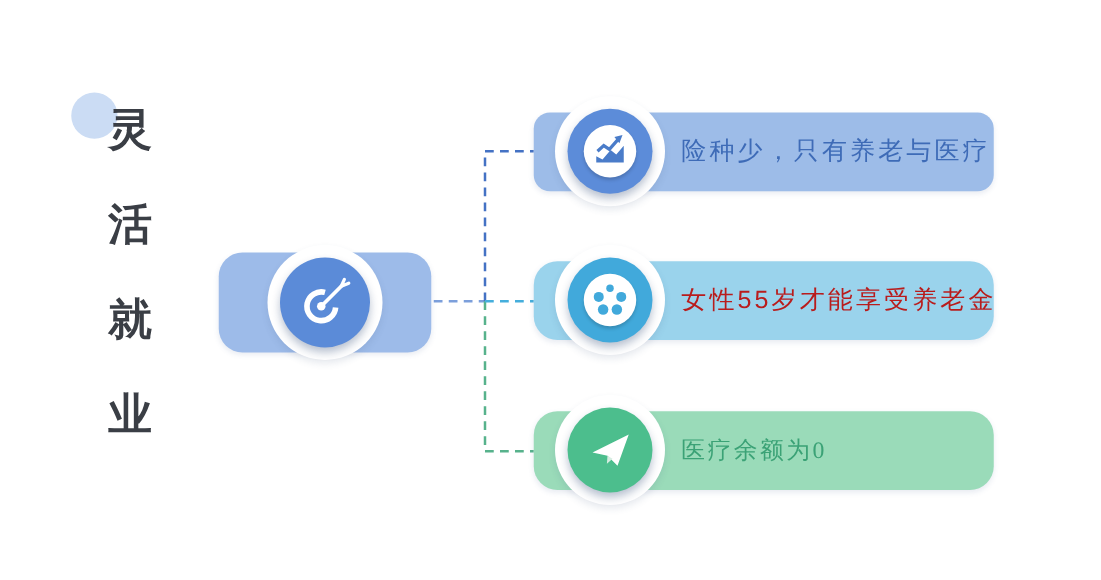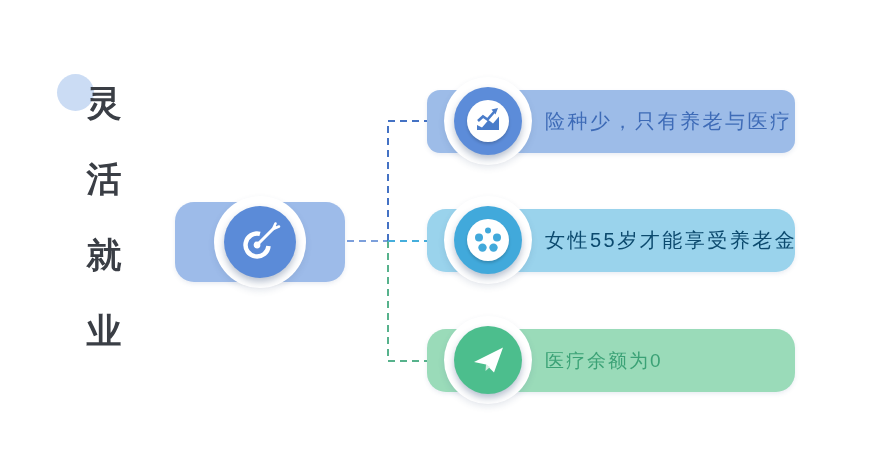--- a/index.html
+++ b/index.html
@@ -33,21 +33,21 @@
   .disc{border-radius:50%;display:flex;align-items:center;justify-content:center;
         box-shadow:0 4px 7px rgba(20,50,100,0.30);}
   .center-disc{width:72px;height:72px;}
   .branch-disc{width:68px;height:68px;}
   .glyph-circle{width:42px;height:42px;border-radius:50%;background:#ffffff;display:flex;align-items:center;
                 justify-content:center;box-shadow:0 2px 3px rgba(0,0,0,0.18);}
   
   .pill-text{position:absolute;left:118px;top:0;height:100%;display:flex;flex-direction:column;
              justify-content:center;align-items:flex-start;z-index:4;}
   .pill-line{font-size:20px;letter-spacing:2.5px;line-height:25px;white-space:nowrap;}
-  .branch-2 .pill-line{font-size:19px;letter-spacing:2px;}
+  .branch-2 .pill-line{font-size:19px;letter-spacing:2px;font-family:Liberation Serif, serif;}
   .pill-line:empty{display:none;}
 </style>
 </head>
 <body>
 
 <div class="canvas">
 
   <div class="deco-circle" style="background: rgb(203, 220, 244);"></div>
   <div class="title" style="color: rgb(58, 62, 69);">
     <span>灵</span>
@@ -89,21 +89,21 @@
         <svg width="42" height="42" viewBox="0 0 42 42">
           <path d="M10,30 L10,25 L15,27.5 L21.5,20 L26,23.5 L32,16.5 L32,30 Z" style="fill: rgb(74, 124, 201);"></path>
           <path d="M11,21 L16,16.5 L20.5,19.5 L27.5,11.5" fill="none" stroke-width="2.6" style="stroke: rgb(74, 124, 201);"></path>
           <polygon points="31,8 24.5,9.5 28.5,14.5" style="fill: rgb(74, 124, 201);"></polygon>
         </svg>
       </div>
     </div>
   </div>
 
   <div class="pill branch branch-1" style="background: rgb(154, 211, 236);">
-    <div class="pill-text" style="color: #0c4a6e;">
+    <div class="pill-text" style="color: #b91c1c;">
       <span class="pill-line">女性55岁才能享受养老金</span>
 
     </div>
   </div>
   <div class="badge branch-badge badge-1">
     <div class="disc branch-disc" style="background: rgb(65, 169, 219);">
       <div class="glyph-circle">
         <svg width="42" height="42" viewBox="0 0 42 42">
           <circle cx="21" cy="11.5" r="3" style="fill: rgb(65, 169, 219);"></circle>
           <circle cx="30" cy="18.5" r="4" style="fill: rgb(65, 169, 219);"></circle>

